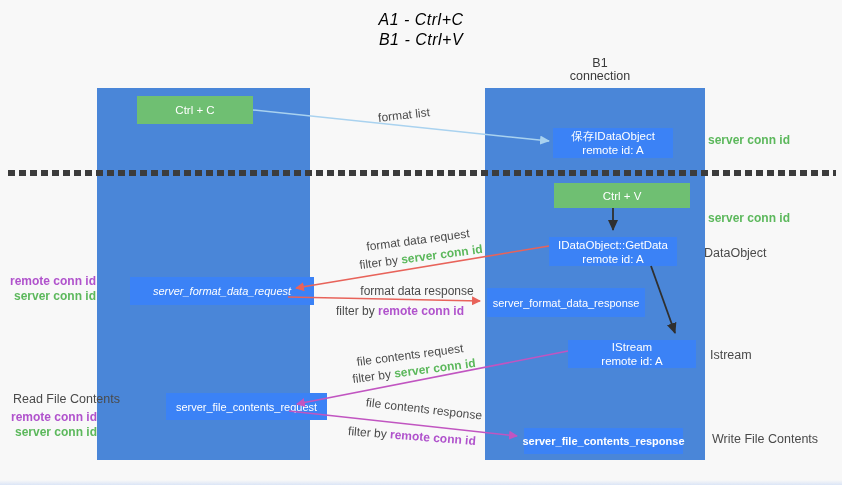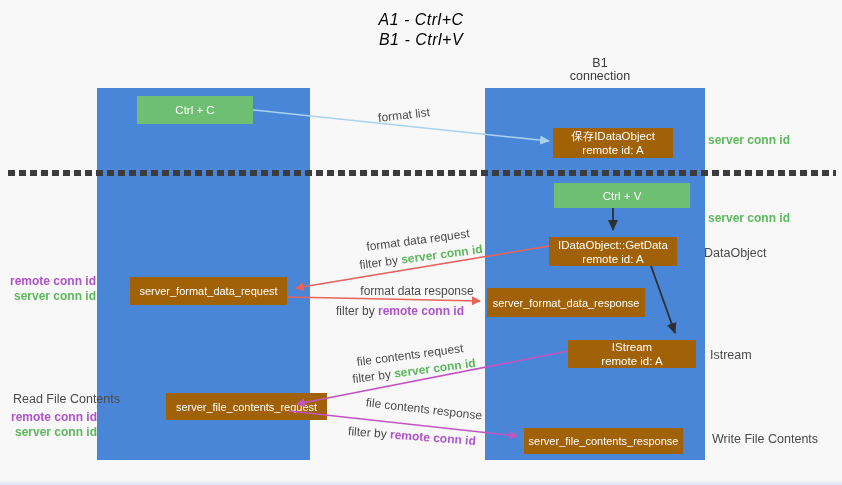--- a/index.html
+++ b/index.html
@@ -21,21 +21,21 @@
   .dotted{
     left:8px;top:170px;width:828px;height:6px;
     background:repeating-linear-gradient(90deg,#3c3c3c 0 7px,transparent 7px 11px);
   }
   .node{
     display:flex;flex-direction:column;align-items:center;justify-content:center;
     text-align:center;color:#ffffff;font-size:11.5px;line-height:14px;
     box-sizing:border-box;
   }
   .green{background:#6fbf72;}
-  .orange{background:#a16207;justify-content:center;}
+  .orange{background:#3b82f6;justify-content:center;}
   .node .ln{display:block;white-space:nowrap;}
   .single{white-space:nowrap;font-size:11px;}
   .mid-label{
     transform:translate(-50%,-50%);transform-origin:center;
     font-size:12px;color:#4b4b4b;white-space:nowrap;
   }
   .t-green{color:#5cb85c;font-weight:bold;}
   .t-purple{color:#b052cc;font-weight:bold;}
   .side-label{font-size:12.5px;color:#4a4a4a;white-space:nowrap;}
   .side-green{font-size:12px;font-weight:bold;color:#5cb85c;white-space:nowrap;}
@@ -75,38 +75,38 @@
 
   <div class="abs node green" style="left:554px;top:183px;width:136px;height:25px;">
     <span class="ln">Ctrl + V</span>
   </div>
 
   <div class="abs node orange" style="left:549px;top:237px;width:128px;height:29px;">
     <span class="ln">IDataObject::GetData</span>
     <span class="ln">remote id: A</span>
   </div>
 
-  <div class="abs node orange" style="left:130px;top:277px;width:157px;height:28px;">
+  <div class="abs node orange" style="left:130px;top:277px;width:184px;height:28px;font-style:italic;">
     <span class="ln single">server_format_data_request</span>
   </div>
 
   <div class="abs node orange" style="left:487px;top:288px;width:158px;height:29px;">
     <span class="ln single">server_format_data_response</span>
   </div>
 
   <div class="abs node orange" style="left:568px;top:340px;width:128px;height:28px;">
     <span class="ln">IStream</span>
     <span class="ln">remote id: A</span>
   </div>
 
   <div class="abs node orange" style="left:128px;top:393px;width:161px;height:27px;margin-left:38px;">
     <span class="ln single">server_file_contents_request</span>
   </div>
 
-  <div class="abs node orange" style="left:524px;top:428px;width:159px;height:26px;">
+  <div class="abs node orange" style="left:524px;top:428px;width:159px;height:26px;font-weight:bold;">
     <span class="ln single">server_file_contents_response</span>
   </div>
 
   <svg class="abs arrows" width="842" height="485" viewBox="0 0 842 485">
     <defs>
       <marker id="m-blue" markerUnits="userSpaceOnUse" markerWidth="11" markerHeight="9" refX="9" refY="4.5" orient="auto">
         <path d="M0,0 L10,4.5 L0,9 z" fill="#a9d2ef"></path>
       </marker>
       <marker id="m-black" markerUnits="userSpaceOnUse" markerWidth="12" markerHeight="10" refX="10" refY="5" orient="auto">
         <path d="M0,0 L11,5 L0,10 z" fill="#2f2f2f"></path>

